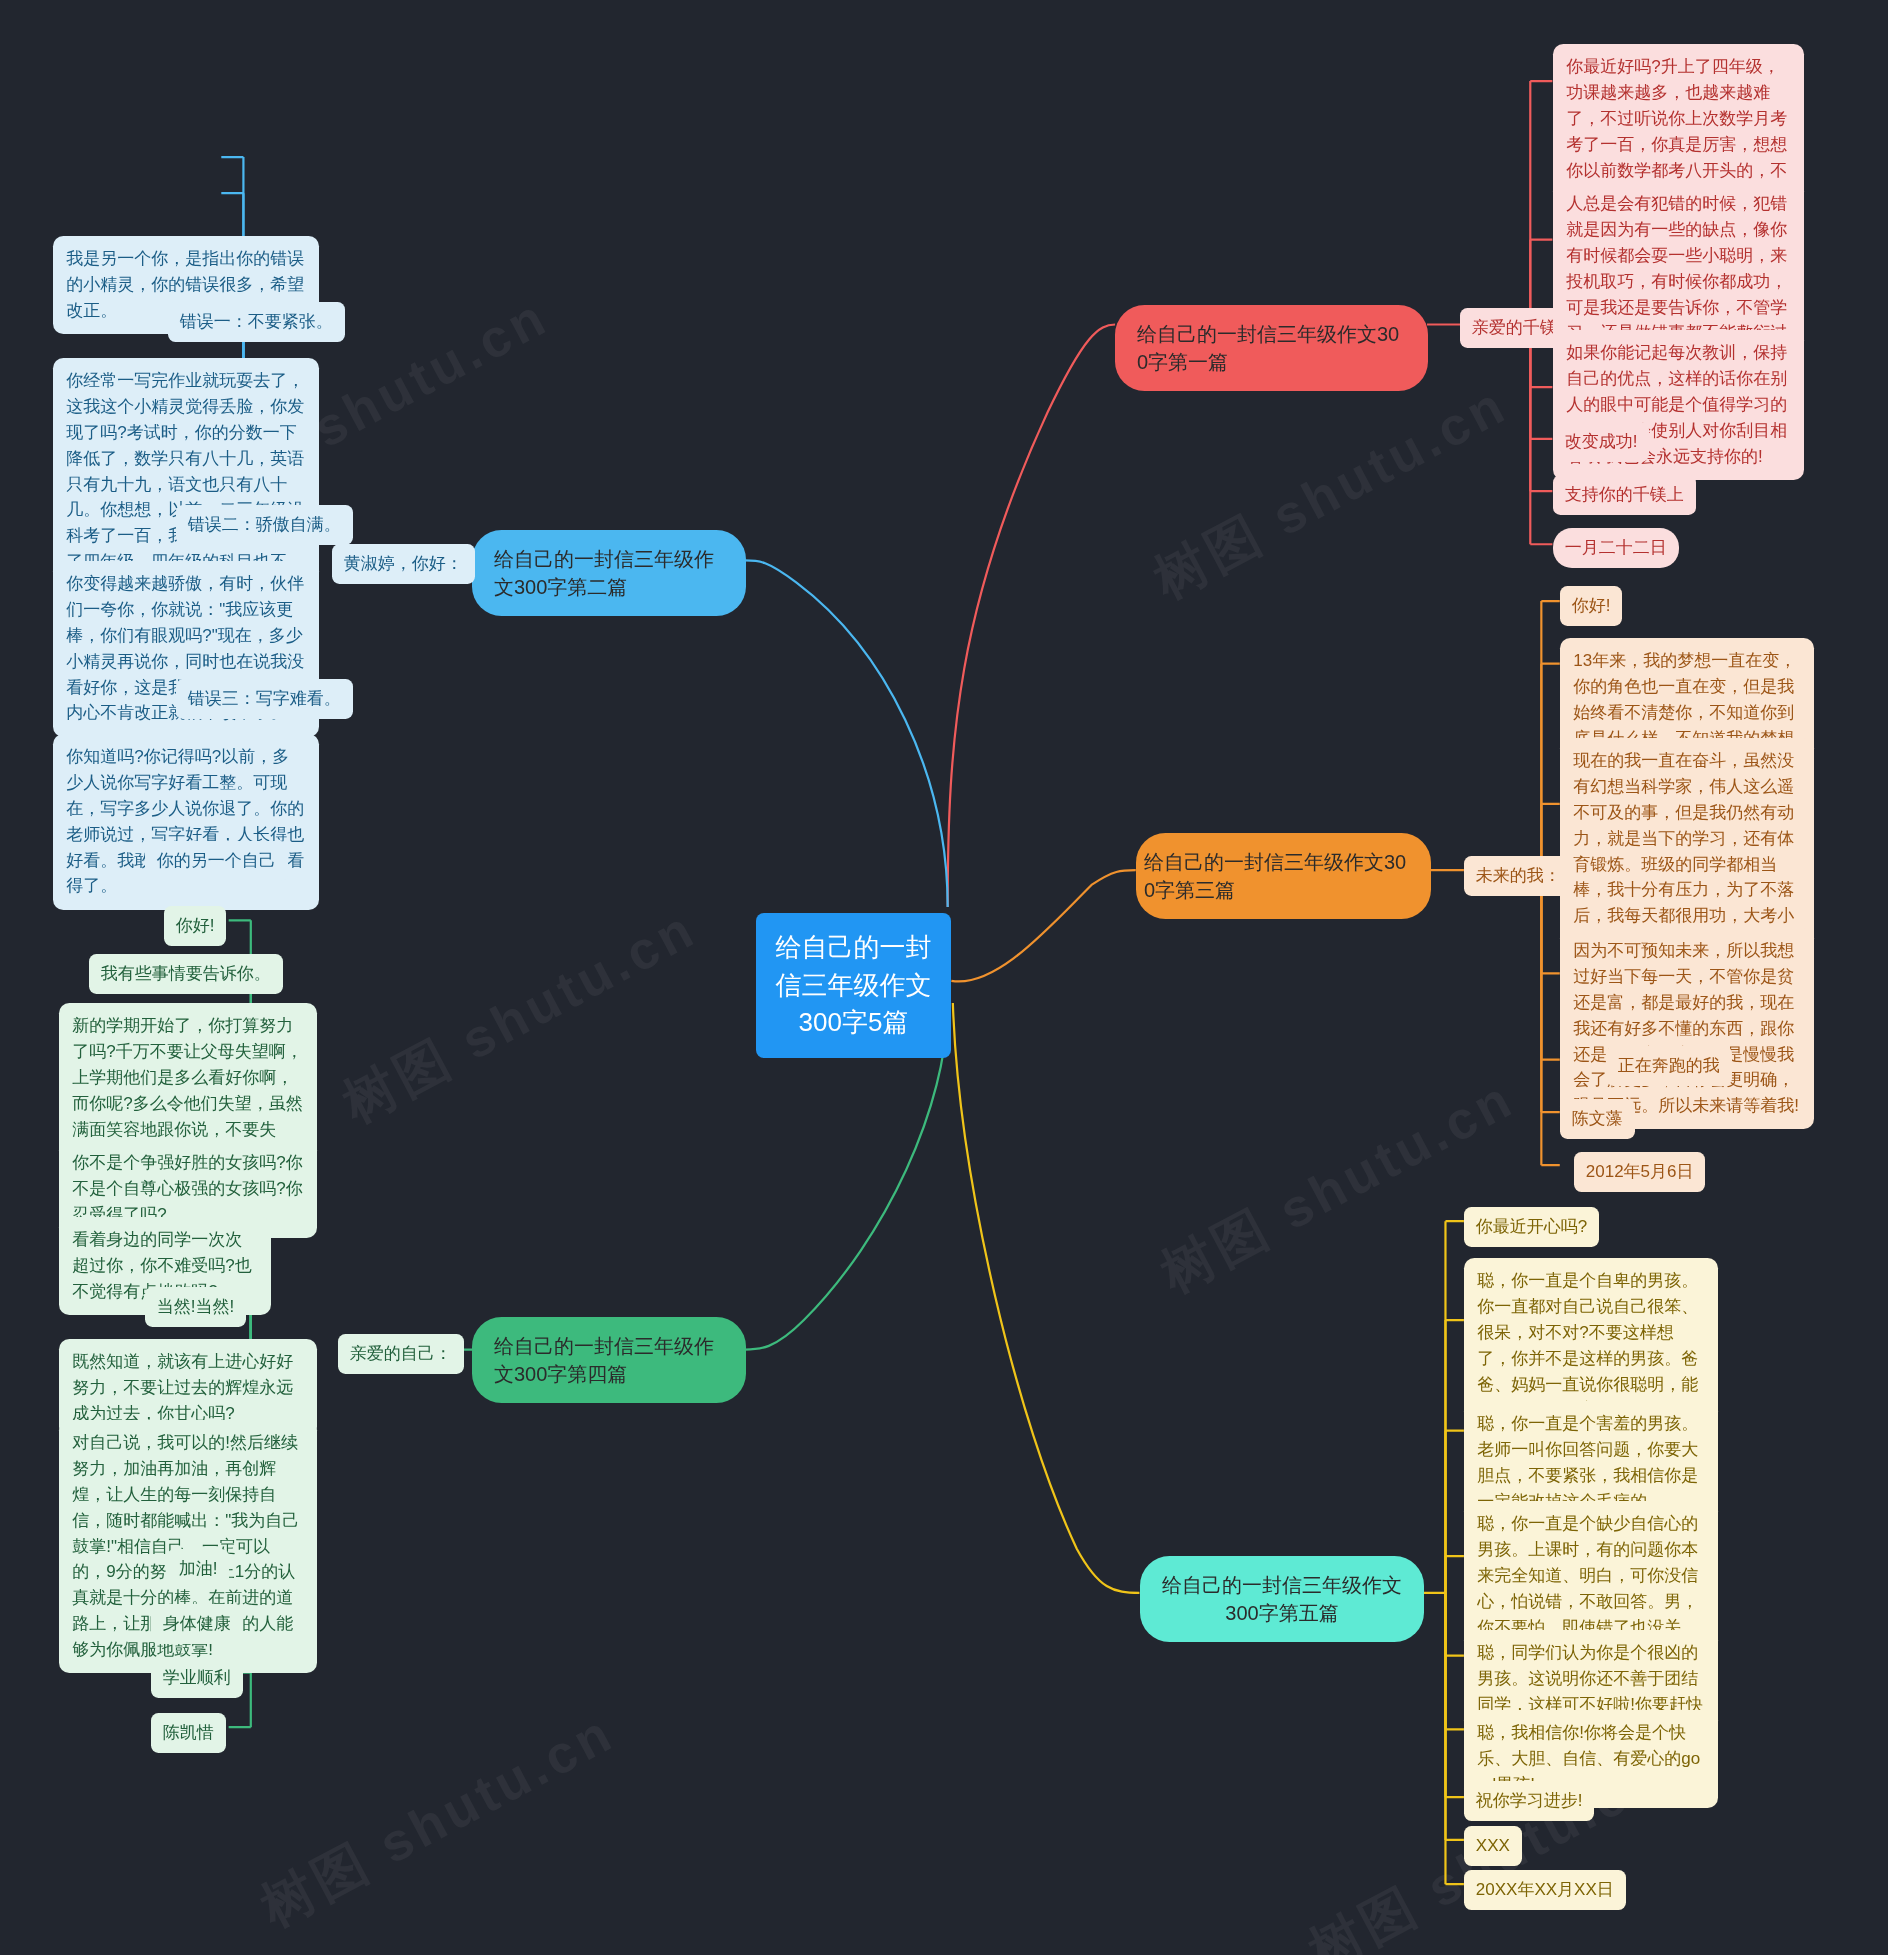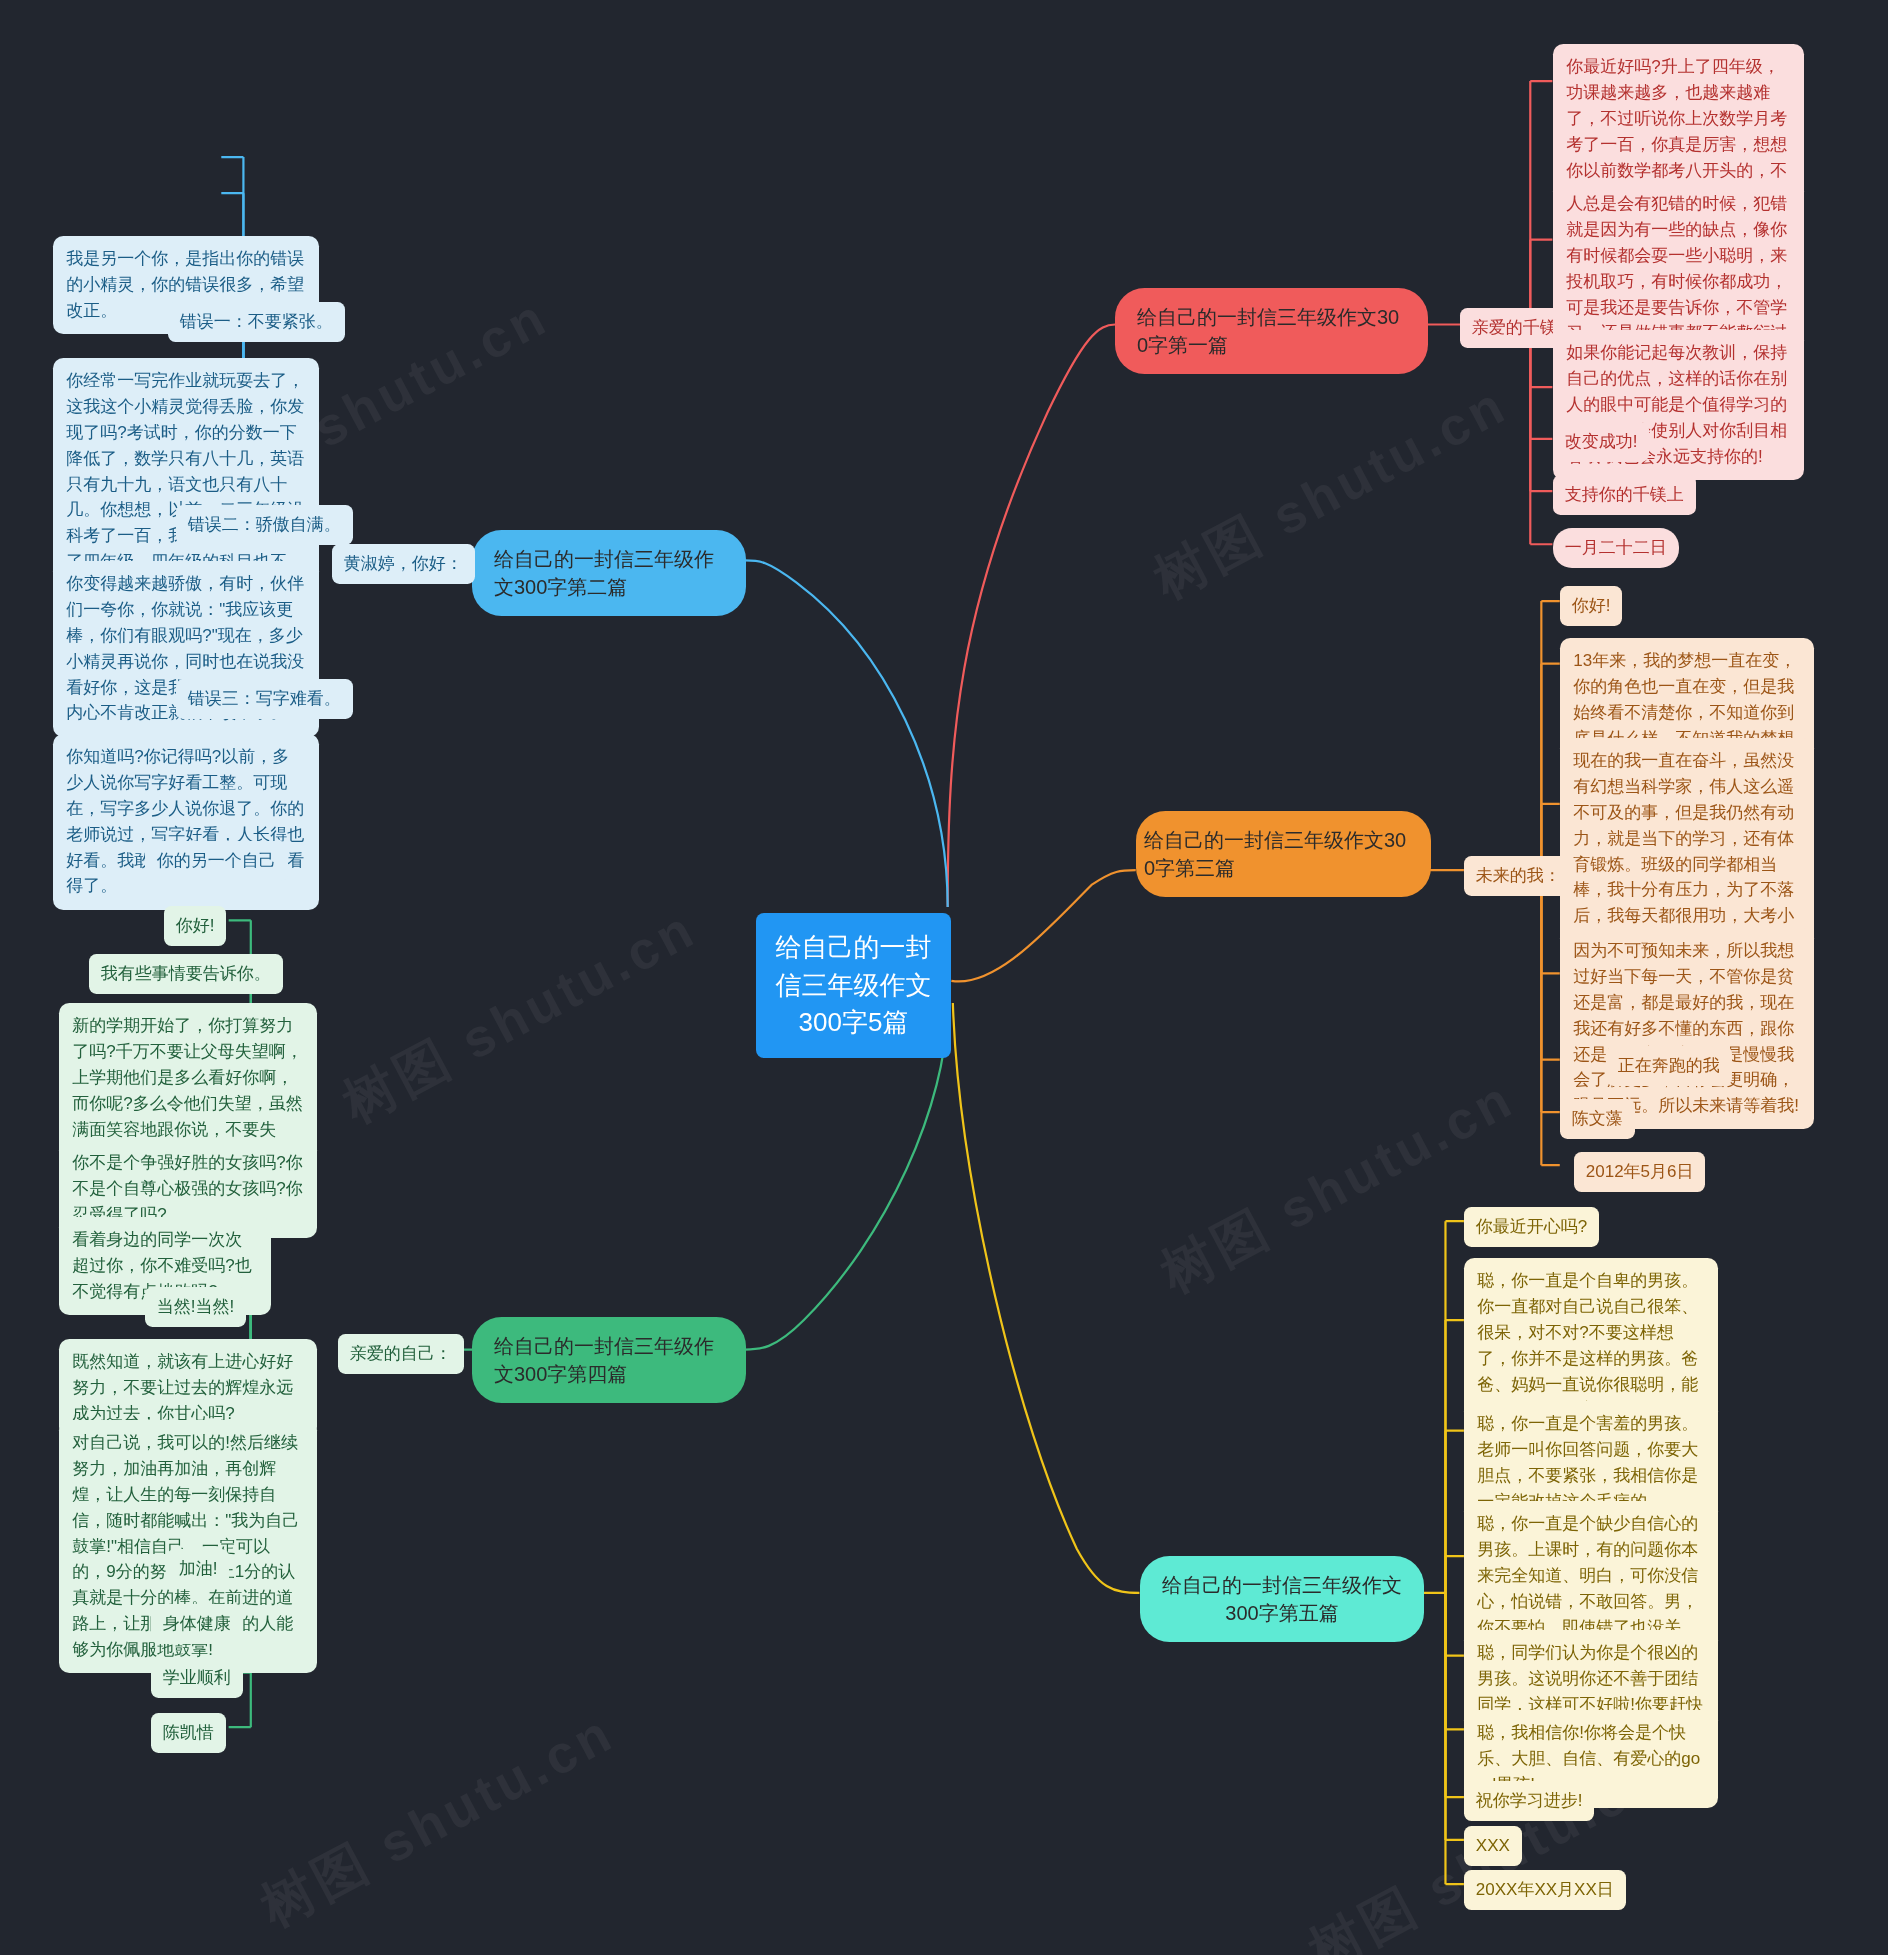--- a/index.html
+++ b/index.html
@@ -135,21 +135,21 @@
       <path d="M1960 2160 V2245 M1960 2245 H1985" stroke="#f0c419"></path>
       <path d="M1960 2160 V2345 M1960 2345 H1985" stroke="#f0c419"></path>
       <path d="M1960 2160 V2437 M1960 2437 H1985" stroke="#f0c419"></path>
       <path d="M1960 2160 V2495 M1960 2495 H1985" stroke="#f0c419"></path>
       <path d="M1960 2160 V2555 M1960 2555 H1985" stroke="#f0c419"></path>
     </g>
   </svg>
 
   <div class="node root" style="left:756px; top:913px; width:195px;">给自己的一封信三年级作文300字5篇</div>
 
-  <div class="node branch b1" style="left:1115px; top:288px; width:313px;">给自己的一封信三年级作文300字第一篇</div>
+  <div class="node branch b1" style="left:1115px; top:305px; width:313px;">给自己的一封信三年级作文300字第一篇</div>
   <div class="sub s1" style="left:1460px; top:308px;">亲爱的千镁：</div>
 
   <div class="node c1" style="left:1553px; top:44px; width:251px;">你最近好吗?升上了四年级，功课越来越多，也越来越难了，不过听说你上次数学月考考了一百，你真是厉害，想想你以前数学都考八开头的，不过现在考了个一百分，你可能更有信心了吧!你这个优点要好好保持下去哦!真是可喜可贺呢!</div>
   <div class="node c1" style="left:1553px; top:181px; width:251px;">人总是会有犯错的时候，犯错就是因为有一些的缺点，像你有时候都会耍一些小聪明，来投机取巧，有时候你都成功，可是我还是要告诉你，不管学习，还是做错事都不能敷衍过去，学习就靠自己的努力，和老师的教诲;犯错就要诚实认错!希望你能改掉这个毛病!</div>
   <div class="node c1" style="left:1553px; top:330px; width:251px;">如果你能记起每次教训，保持自己的优点，这样的话你在别人的眼中可能是个值得学习的对象，也会使别人对你刮目相看哦!我也会永远支持你的!</div>
   <div class="sub s1" style="left:1553px; top:422px;">改变成功!</div>
   <div class="sub s1" style="left:1553px; top:475px;">支持你的千镁上</div>
   <div class="sub s1" style="left:1553px; top:528px;border-radius:19px;">一月二十二日</div>
 
   <div class="node branch b2" style="left:472px; top:530px; width:274px;">给自己的一封信三年级作文300字第二篇</div>
@@ -157,21 +157,21 @@
 
   <div class="node c2" style="left:53px; top:236px; width:266px;">我是另一个你，是指出你的错误的小精灵，你的错误很多，希望改正。</div>
   <div class="sub s2" style="left:168px; top:302px;">错误一：不要紧张。</div>
   <div class="node c2" style="left:53px; top:358px; width:266px;">你经常一写完作业就玩耍去了，这我这个小精灵觉得丢脸，你发现了吗?考试时，你的分数一下降低了，数学只有八十几，英语只有九十九，语文也只有八十几。你想想，以前一二三年级没科考了一百，我心里很骄傲。上了四年级，四年级的科目也不难，却只考了寥寥无几的分数。</div>
   <div class="sub s2" style="left:176px; top:505px;">错误二：骄傲自满。</div>
   <div class="node c2" style="left:53px; top:561px; width:266px;">你变得越来越骄傲，有时，伙伴们一夸你，你就说："我应该更棒，你们有眼观吗?"现在，多少小精灵再说你，同时也在说我没看好你，这是我的错，可如果你内心不肯改正就根本改不了。</div>
   <div class="sub s2" style="left:176px; top:679px;">错误三：写字难看。</div>
   <div class="node c2" style="left:53px; top:734px; width:266px;">你知道吗?你记得吗?以前，多少人说你写字好看工整。可现在，写字多少人说你退了。你的老师说过，写字好看，人长得也好看。我敢说，你现在是很难看得了。</div>
   <div class="sub s2" style="left:145px; top:841px;">你的另一个自己</div>
 
-  <div class="node branch b3" style="left:1136px; top:811px; width:295px;padding-left:8px;">给自己的一封信三年级作文300字第三篇</div>
+  <div class="node branch b3" style="left:1136px; top:833px; width:295px;padding-left:8px;">给自己的一封信三年级作文300字第三篇</div>
   <div class="sub s3" style="left:1464px; top:856px;">未来的我：</div>
 
   <div class="sub s3" style="left:1560px; top:586px;">你好!</div>
   <div class="node c3" style="left:1560px; top:638px; width:254px;">13年来，我的梦想一直在变，你的角色也一直在变，但是我始终看不清楚你，不知道你到底是什么样，不知道我的梦想到底能不能实现。但正因为这样，我才会不断努力，接近你。</div>
   <div class="node c3" style="left:1560px; top:738px; width:254px;">现在的我一直在奋斗，虽然没有幻想当科学家，伟人这么遥不可及的事，但是我仍然有动力，就是当下的学习，还有体育锻炼。班级的同学都相当棒，我十分有压力，为了不落后，我每天都很用功，大考小考都认真复习。现在的班主任对我们也特别好，每次拍摄下我们的集体活动照与录像，我们之前没有隔阂。同学们之间相处也特别好，我每天都过得很充实快乐。</div>
   <div class="node c3" style="left:1560px; top:928px; width:254px;">因为不可预知未来，所以我想过好当下每一天，不管你是贫还是富，都是最好的我，现在我还有好多不懂的东西，跟你还是有一定距离的但是慢慢我会了解更多，目标会更明确，眼见更远。所以未来请等着我!</div>
   <div class="sub s3" style="left:1560px; top:1046px;margin-left:46px;">正在奔跑的我</div>
   <div class="sub s3" style="left:1560px; top:1099px;">陈文藻</div>
   <div class="sub s3" style="left:1560px; top:1152px;margin-left:14px;">2012年5月6日</div>
 

